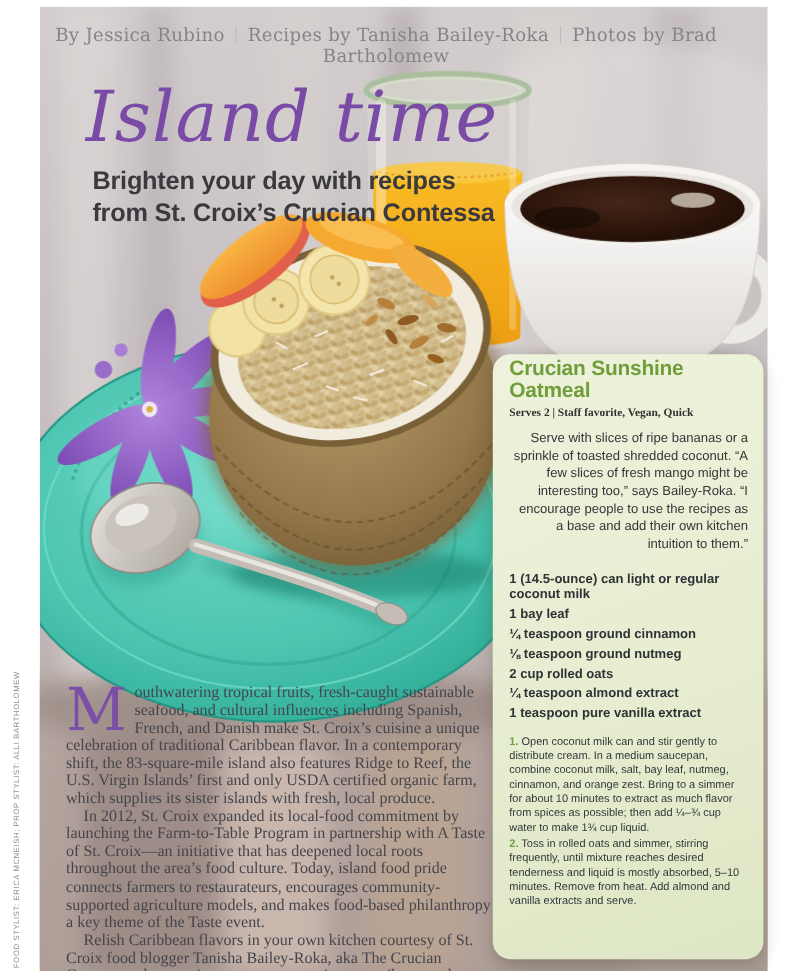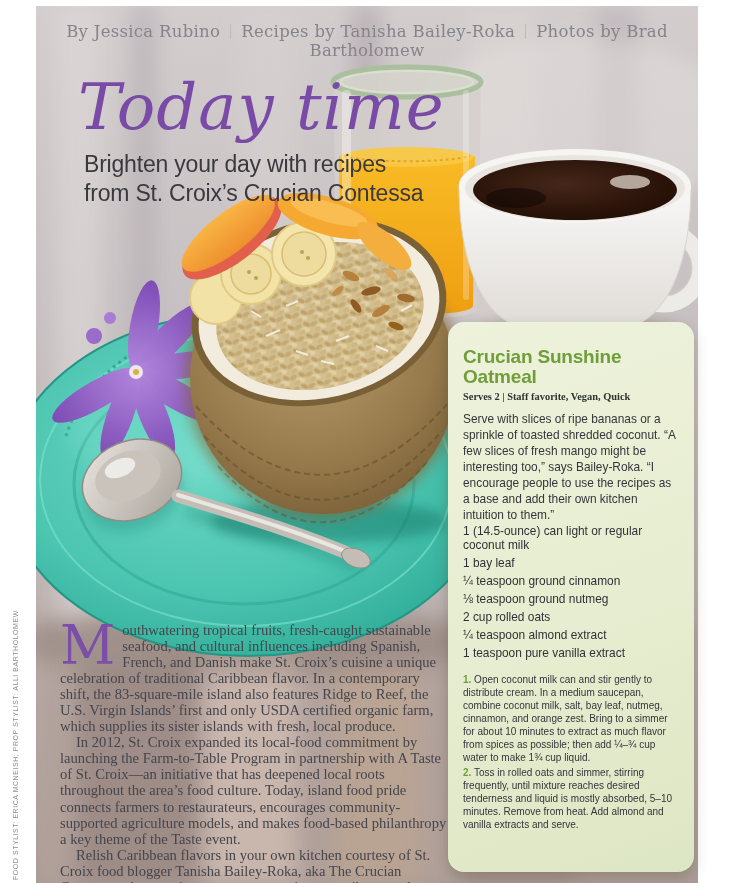--- a/index.html
+++ b/index.html
@@ -2,40 +2,40 @@
 <html><head>
 <meta charset="utf-8">
 <style>
   html,body{margin:0;padding:0;background:#ffffff;}
   .page{position:relative;width:736px;height:883px;background:#ffffff;overflow:hidden;
         font-family:"Liberation Sans",sans-serif;}
   .photo{position:absolute;left:36px;top:6px;width:662px;height:877px;overflow:hidden;}
   .photo svg{display:block;}
 
   
-  .byline{position:absolute;left:36px;top:22px;width:662px;text-align:center;
+  .byline{position:absolute;left:20px;top:22px;width:662px;text-align:center;
           font-family:"DejaVu Serif",serif;font-size:16.5px;color:#85848a;letter-spacing:.3px;}
   .byline .sep{display:inline-block;width:1px;height:15px;background:#bcbabf;margin:0 10px;vertical-align:-2px;}
 
   
   .title{position:absolute;left:78px;top:70px;font-family:"DejaVu Serif",serif;font-style:italic;
          font-size:64px;color:#7a4ba6;letter-spacing:1px;white-space:nowrap;}
-  .subtitle{position:absolute;left:84px;top:150px;font-size:23px;font-weight:normal;color:#3a3a3e;
+  .subtitle{position:absolute;left:84px;top:150px;font-size:23px;font-weight:bold;color:#3a3a3e;
             line-height:1.25;letter-spacing:-.2px;}
 
   
   .card{position:absolute;left:448px;top:322px;width:246px;height:550px;box-sizing:border-box;
         background:linear-gradient(160deg,#eef2dc 0%,#e7edd0 55%,#dde6c4 100%);
-        border-radius:16px;padding:25px 14px 10px 15px;overflow:hidden;
+        border-radius:16px;padding:4px 14px 10px 15px;overflow:hidden;
         box-shadow:0 6px 14px rgba(70,70,45,.28);}
   .card h2{margin:0 0 4px 0;font-size:19px;line-height:1.05;color:#6f9e3a;letter-spacing:-.2px;}
   .card .meta{font-size:10.4px;font-weight:bold;color:#2e3330;margin-bottom:10px;font-family:Liberation Serif, serif;}
-  .card .intro{font-size:11.9px;line-height:1.34;color:#33363a;margin-bottom:0;}
+  .card .intro{font-size:11.9px;line-height:1.34;color:#33363a;margin-bottom:16px;text-align:right;}
   .card ul{list-style:none;margin:0 0 13px 0;padding:0;}
-  .card li{font-size:11.9px;font-weight:normal;color:#2f3236;line-height:1.18;margin-bottom:4px;}
+  .card li{font-size:11.9px;font-weight:bold;color:#2f3236;line-height:1.18;margin-bottom:4px;}
   .card .step{font-size:10px;line-height:1.3;color:#33363a;margin:0 0 2px 0;}
   .card .stepnum{color:#6f9e3a;font-weight:bold;}
 
   
   .article{position:absolute;left:60px;top:622px;width:392px;
            font-family:"Liberation Serif",serif;font-size:14.6px;line-height:1.1;color:#45454c;}
   .article p{margin:0;}
   .article p.ind{text-indent:16px;}
   .dropcap{float:left;font-family:"DejaVu Serif",serif;font-size:54px;line-height:42px;
            color:#7b4fa8;padding:3px 7px 0 0;}
@@ -242,21 +242,21 @@
         <path d="M142,489 C200,507 262,525 318,549" stroke="#edebe7" stroke-width="4" stroke-linecap="round" fill="none" opacity=".9"></path>
         <ellipse cx="320" cy="552" rx="15" ry="9" transform="rotate(22 320 552)" fill="#c3bdb5" stroke="#918c85"></ellipse>
       </g>
     </svg>
   </div>
 
   <div class="byline">
     <span>By Jessica Rubino</span><span class="sep"></span><span>Recipes by Tanisha Bailey-Roka</span><span class="sep"></span><span>Photos by Brad Bartholomew</span>
   </div>
 
-  <div class="title">Today time</div>
+  <div class="title">Island time</div>
   <div class="subtitle">
     <div>Brighten your day with recipes</div>
     <div>from St. Croix’s Crucian Contessa</div>
   </div>
 
   <div class="card">
     <h2>Crucian Sunshine Oatmeal</h2>
     <div class="meta">Serves 2 | Staff favorite, Vegan, Quick</div>
     <div class="intro">Serve with slices of ripe bananas or a sprinkle of toasted shredded coconut. “A few slices of fresh mango might be interesting too,” says Bailey-Roka. “I encourage people to use the recipes as a base and add their own kitchen intuition to them.”</div>
     <ul>

